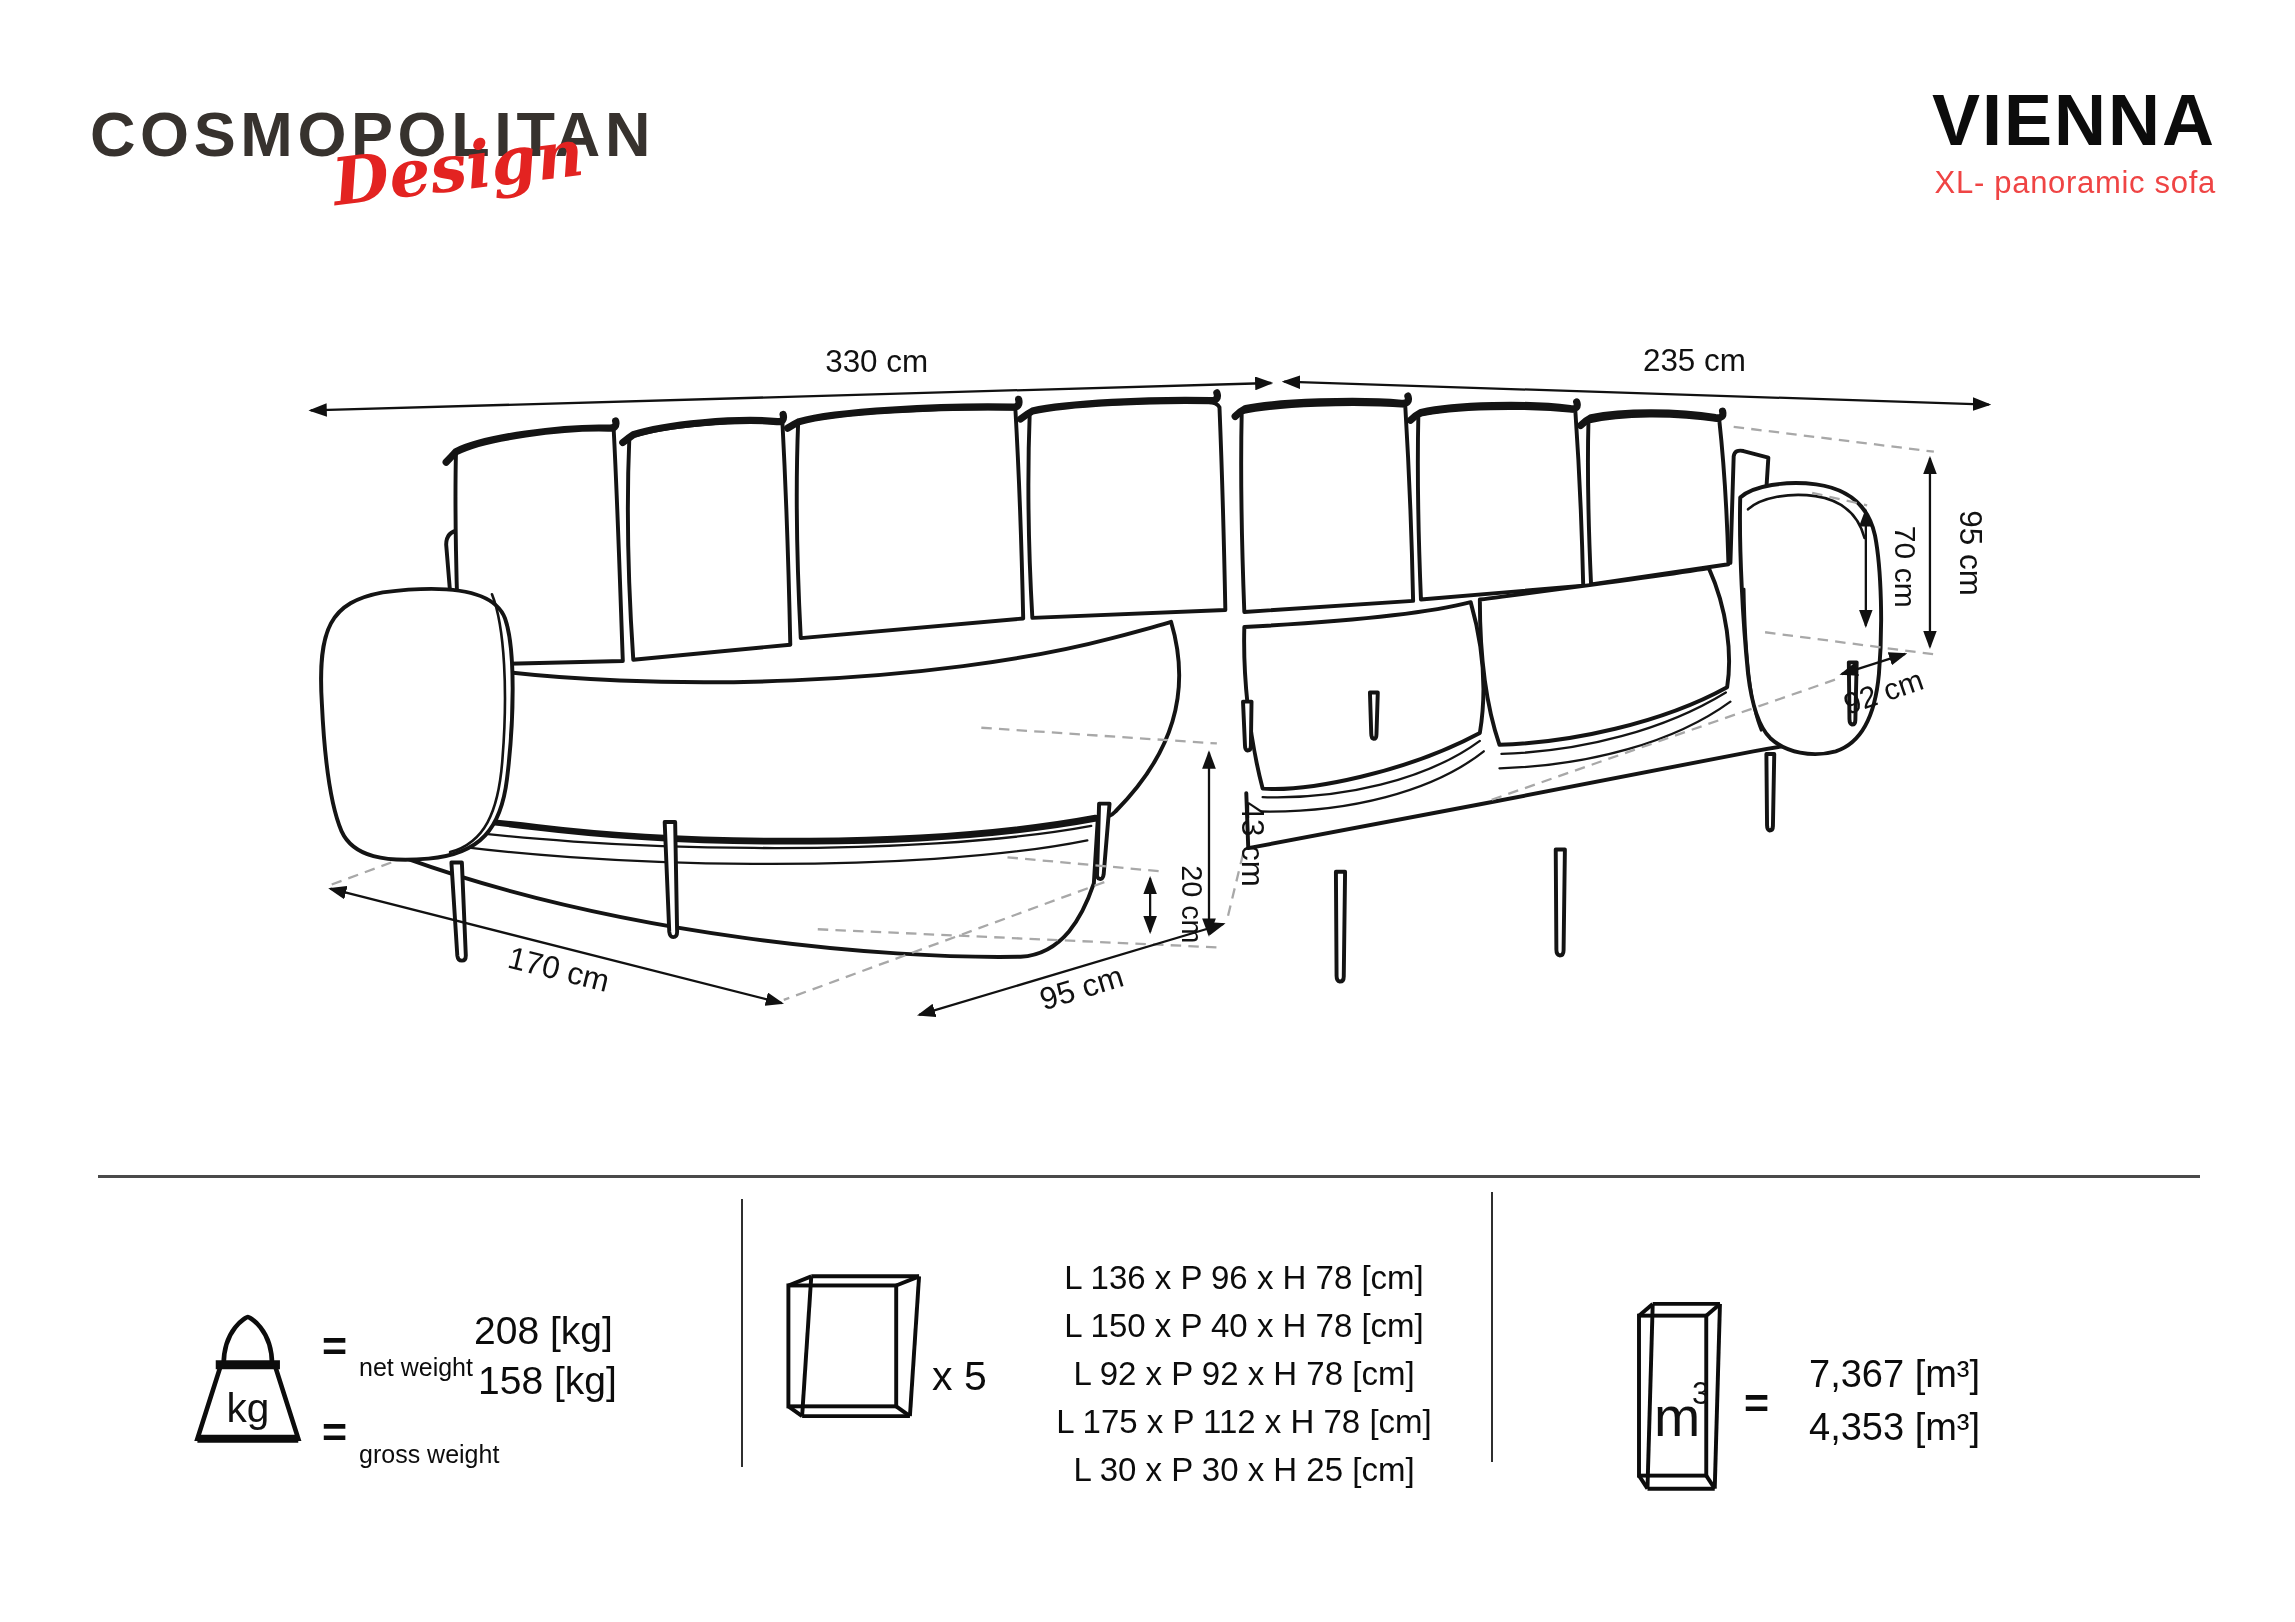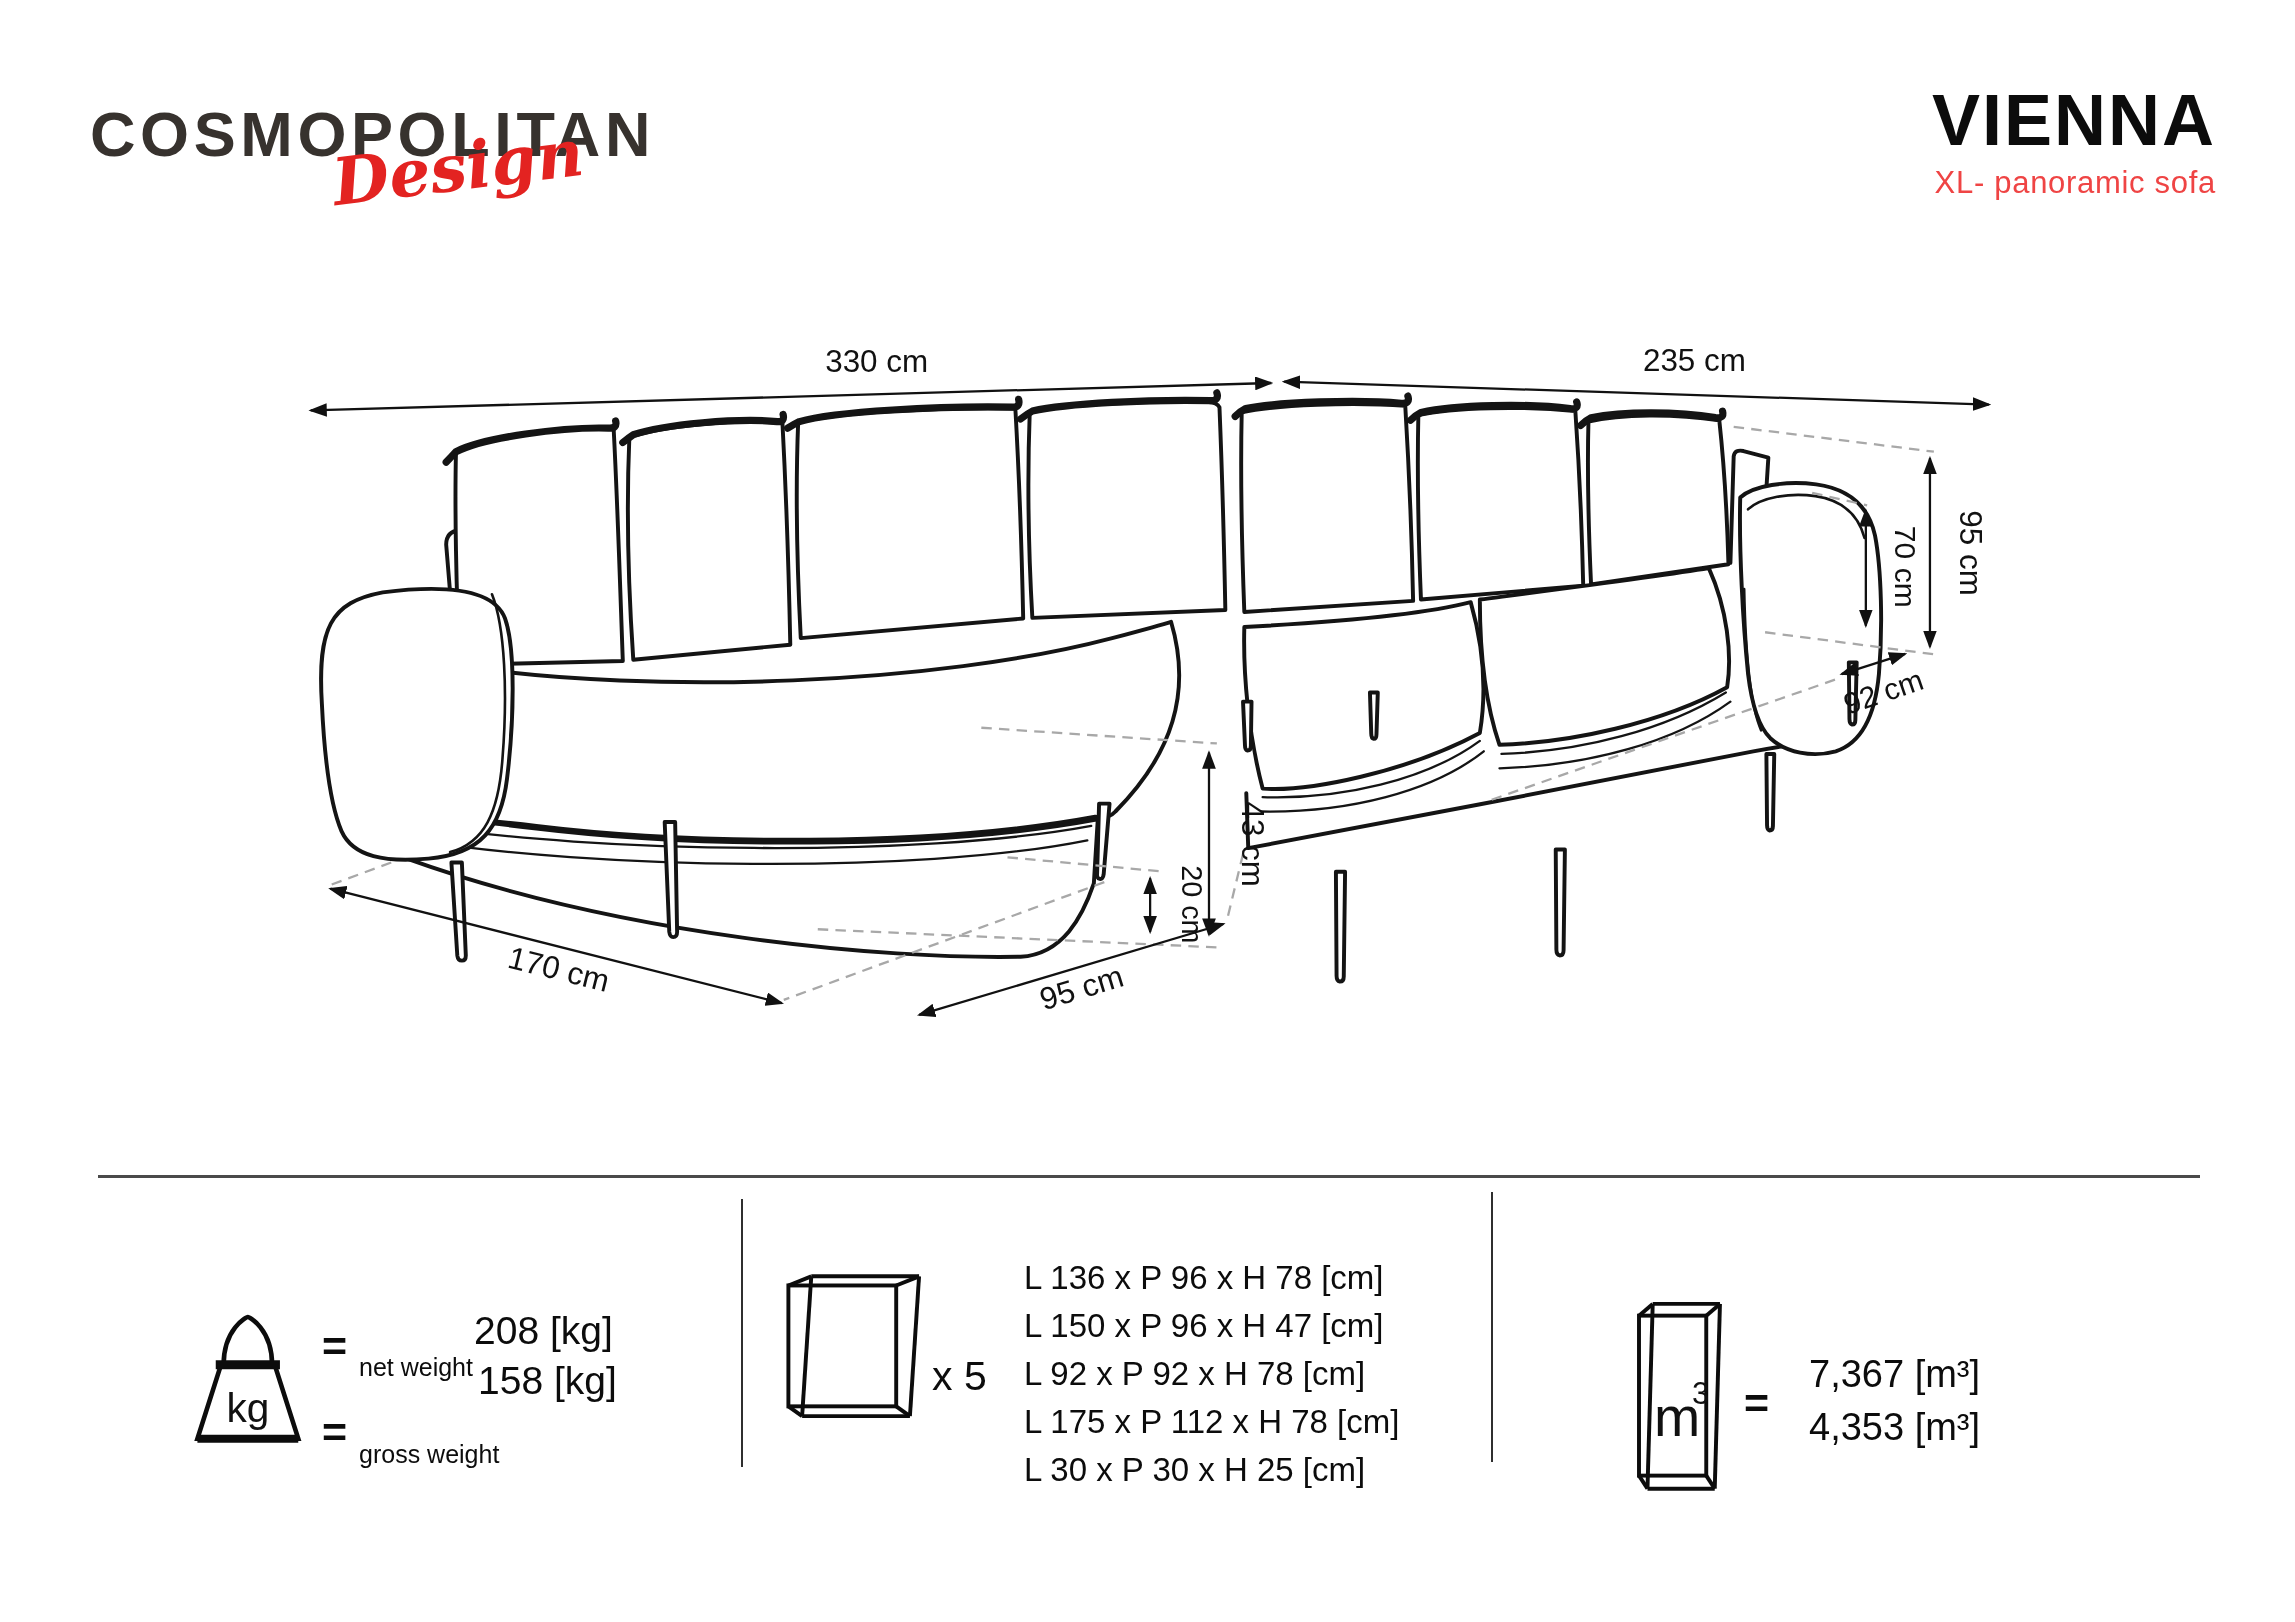--- a/index.html
+++ b/index.html
@@ -29,21 +29,21 @@
   .rule-v{width:2px;background:#2f2f2f;}
   .rule-v.v1{left:741px;top:1199px;height:268px;}
   .rule-v.v2{left:1491px;top:1192px;height:270px;}
 
   .eq{font-size:43px;font-weight:800;color:#0c0c0c;}
   .w-label{font-size:25px;color:#0c0c0c;}
   .w-value{font-size:39px;color:#0c0c0c;white-space:nowrap;}
 
   .pkg-count{font-size:41px;color:#0c0c0c;}
   .pkg-list{left:1024px;top:1254px;width:440px;display:flex;flex-direction:column;}
-  .pkg-line{font-size:33px;color:#0c0c0c;text-align:left;height:48px;line-height:48px;white-space:nowrap;}
+  .pkg-line{font-size:33px;color:#0c0c0c;text-align:center;height:48px;line-height:48px;white-space:nowrap;}
 
   .vol-value{font-size:38px;color:#0c0c0c;white-space:nowrap;}
 
   svg text{font-family:"Liberation Sans",sans-serif;fill:#111;}
 </style>
 </head>
 <body>
 
 <div class="abs logo-wrap">
   <div class="logo-main">COSMOPOLITAN</div>
@@ -205,21 +205,21 @@
     <line x1="190" y1="65" x2="225" y2="51"></line>
     <line x1="25" y1="250" x2="46" y2="265"></line>
     <line x1="190" y1="250" x2="211" y2="265"></line>
     <line x1="60" y1="51" x2="46" y2="265"></line>
     <line x1="225" y1="51" x2="211" y2="265"></line>
   </g>
 </svg>
 <div class="abs pkg-count" style="left:932px;top:1353px;">x 5</div>
 <div class="abs pkg-list">
   <div class="pkg-line">L 136 x P 96 x H 78 [cm]</div>
-  <div class="pkg-line">L 150 x P 96 x H 47 [cm]</div>
+  <div class="pkg-line">L 150 x P 40 x H 78 [cm]</div>
   <div class="pkg-line">L 92 x P 92 x H 78 [cm]</div>
   <div class="pkg-line">L 175 x P 112 x H 78 [cm]</div>
   <div class="pkg-line">L 30 x P 30 x H 25 [cm]</div>
 </div>
 
 <svg class="abs" style="left:1629px;top:1283px;" width="131" height="222" viewBox="0 0 200 340">
   <g fill="none" stroke="#0c0c0c" stroke-width="6">
     <rect x="15" y="50" width="103" height="245"></rect>
     <line x1="36" y1="32" x2="139" y2="32"></line>
     <line x1="28" y1="315" x2="131" y2="315"></line>

